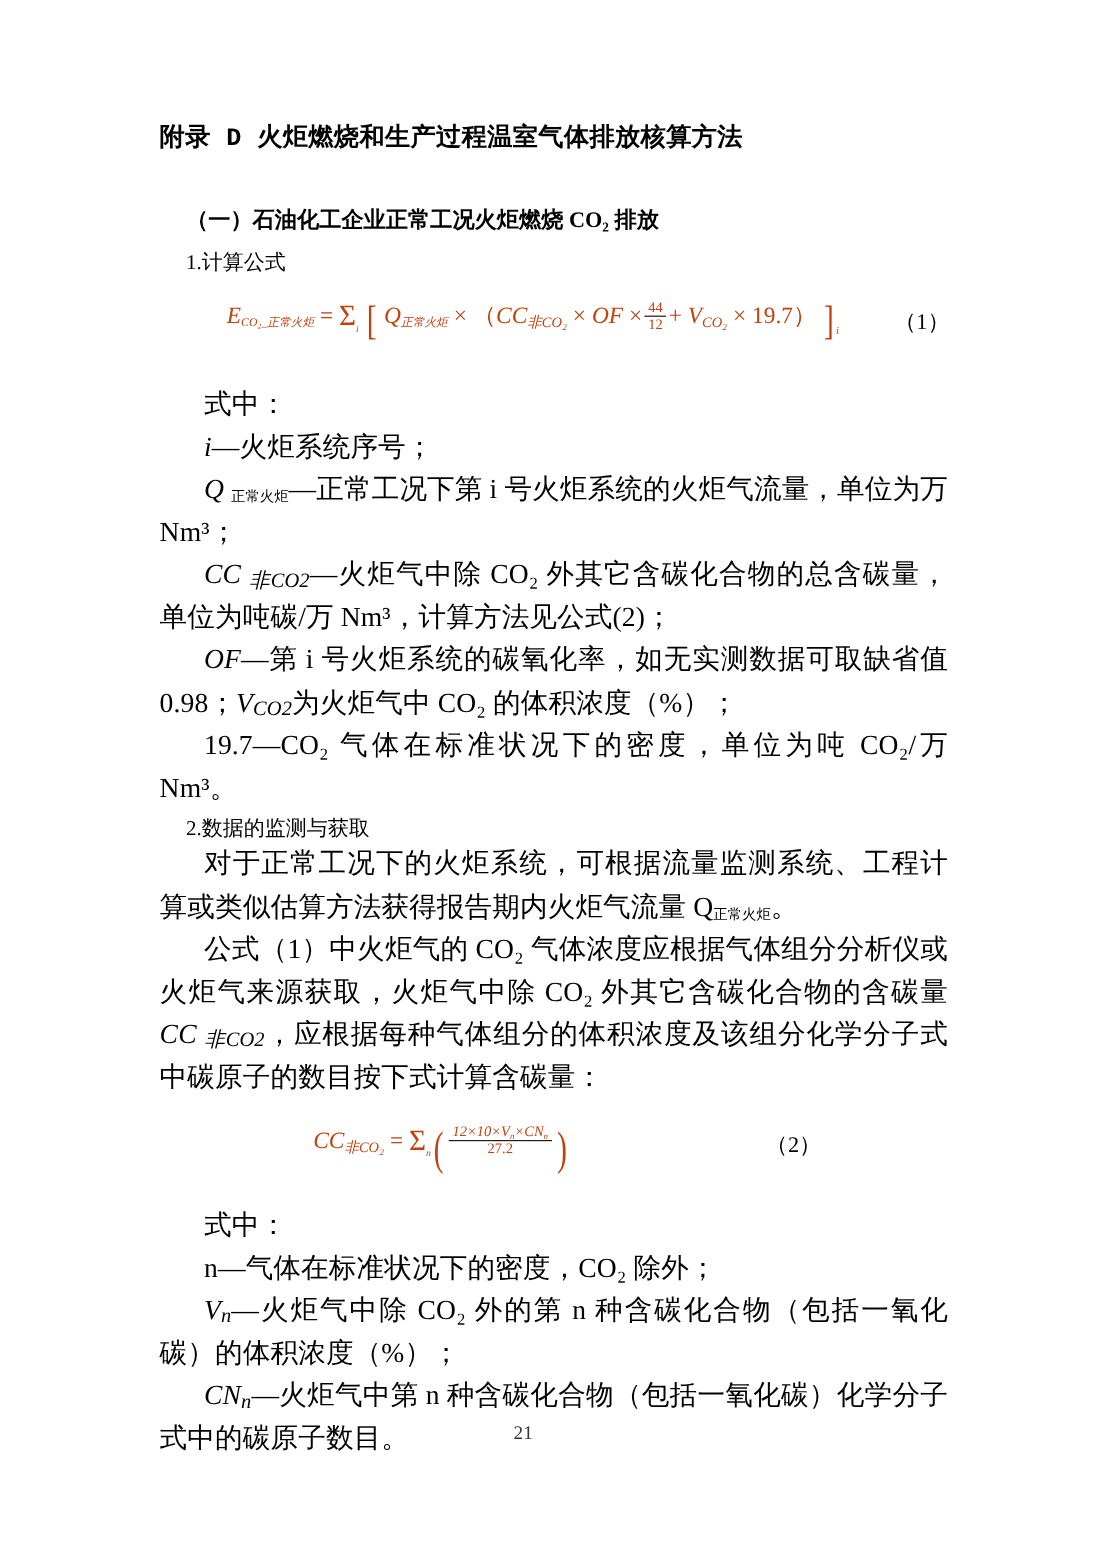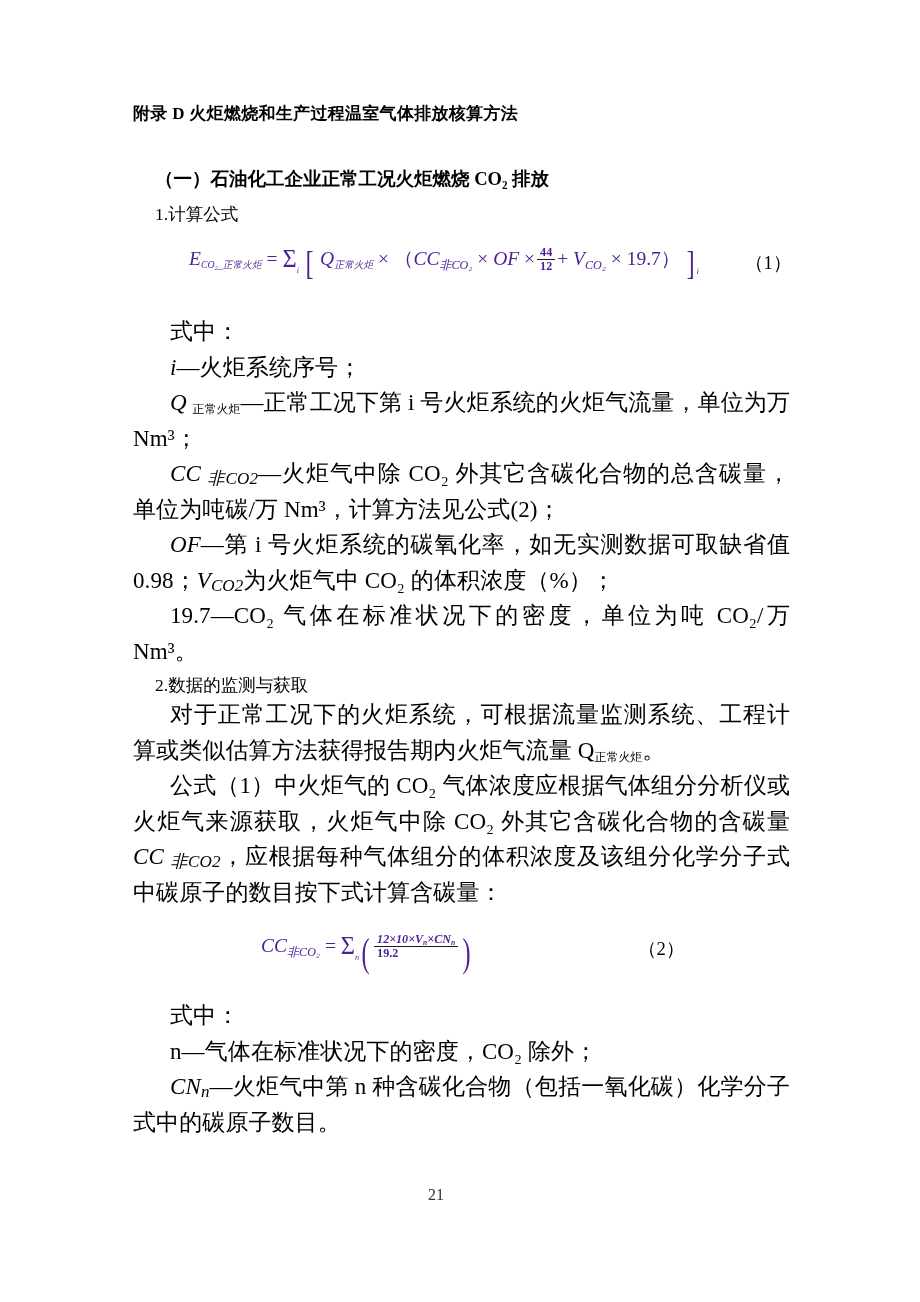--- a/index.html
+++ b/index.html
@@ -24,26 +24,27 @@
   }
   .content {
     position: absolute;
     left: 133px;
     top: 104px;
     width: 657px;
   }
 
   
   .doc-title {
-    font-size: 17px;
+    font-size: 21px;
     font-weight: bold;
     letter-spacing: 0.3px;
     line-height: 1.2;
     margin: 0 0 0 0;
     white-space: nowrap;
+    font-family: Liberation Mono, monospace;
   }
   .h-sub {
     font-size: 18.5px;
     font-weight: bold;
     margin: 0;
     padding-left: 22px;
     line-height: 1.25;
   }
   .h-num {
     font-size: 17.5px;
@@ -90,21 +91,21 @@
   
   .eq-row {
     position: relative;
     width: 657px;
     height: 58px;
   }
   .eq-body {
     position: absolute;
     font-family: "Liberation Serif", serif;
     white-space: nowrap;
-    color: #4c1d95;
+    color: #c2410c;
   }
   .eq1-body {
     left: 56px;
     top: 6px;
     font-size: 19.5px;
   }
   .eq2-body {
     left: 128px;
     top: 6px;
     font-size: 19.5px;
@@ -154,24 +155,24 @@
   }
   .brkidx {
     font-size: 0.46em;
     font-style: italic;
     vertical-align: -1.0em;
     line-height: 0;
   }
   .frac {
     display: inline-block;
     vertical-align: -0.38em;
+    text-align: center;
     font-size: 0.62em;
     line-height: 1.08;
     margin: 0 2px;
-    font-weight: bold;
   }
   .frac .num { display: block; padding: 0 3px; }
   .frac .den { display: block; border-top: 1.3px solid #1a1a1a; padding: 0 3px; }
   .bigparen {
     display: inline-block;
     font-size: 2.0em;
     vertical-align: -0.35em;
     transform: scaleX(0.62);
     font-weight: 300;
   }
@@ -242,30 +243,31 @@
     <p class="body indent"><span>对于正常工况下的火炬系统，可根据流量监测系统、工程计算或类似估算方法获得报告期内火炬气流量 Q</span><span class="tinysub">正常火炬</span><span>。</span></p>
 
     <p class="body indent"><span>公式（1）中火炬气的 CO₂ 气体浓度应根据气体组分分析仪或火炬气来源获取，火炬气中除 CO₂ 外其它含碳化合物的含碳量 </span><span class="it">CC</span> <span class="smallit">非CO2</span><span>，应根据每种气体组分的体积浓度及该组分化学分子式中碳原子的数目按下式计算含碳量：</span></p>
 
     <div class="sp-eq2"></div>
 
     <div class="eq-row">
       <span class="eq-body eq2-body">
         <span class="mitalic">CC</span><span class="sub2">非CO₂</span>
         <span>=</span>
-        <span class="sumwrap">Σ</span><span class="sumidx">n</span><span class="bigparen">(</span><span class="frac"><span class="num"><span class="mitalic">12×10×V</span><span class="sub2">n</span><span class="mitalic">×CN</span><span class="sub2">n</span></span><span class="den">19.2</span></span><span class="bigparen">)</span>
+        <span class="sumwrap">Σ</span><span class="sumidx">n</span><span class="bigparen">(</span><span class="frac"><span class="num"><span class="mitalic">12×10×V</span><span class="sub2">n</span><span class="mitalic">×CN</span><span class="sub2">n</span></span><span class="den">27.2</span></span><span class="bigparen">)</span>
       </span>
       <span class="eq-num eq2-num">（2）</span>
     </div>
     <div class="sp-aftereq2"></div>
 
     <p class="body indent">式中：</p>
 
     <p class="body indent">n—气体在标准状况下的密度，CO₂ 除外；</p>
 
 
+    <p class="body indent"><span class="it">V</span><span class="smallit">n</span><span>—火炬气中除 CO₂ 外的第 n 种含碳化合物（包括一氧化碳）的体积浓度（%）；</span></p>
 
     <p class="body indent"><span class="it">CN</span><span class="smallit">n</span><span>—火炬气中第 n 种含碳化合物（包括一氧化碳）化学分子式中的碳原子数目。</span></p>
 
   </div>
 
   <div class="page-number">21</div>
 </div>
 
 </body></html>

